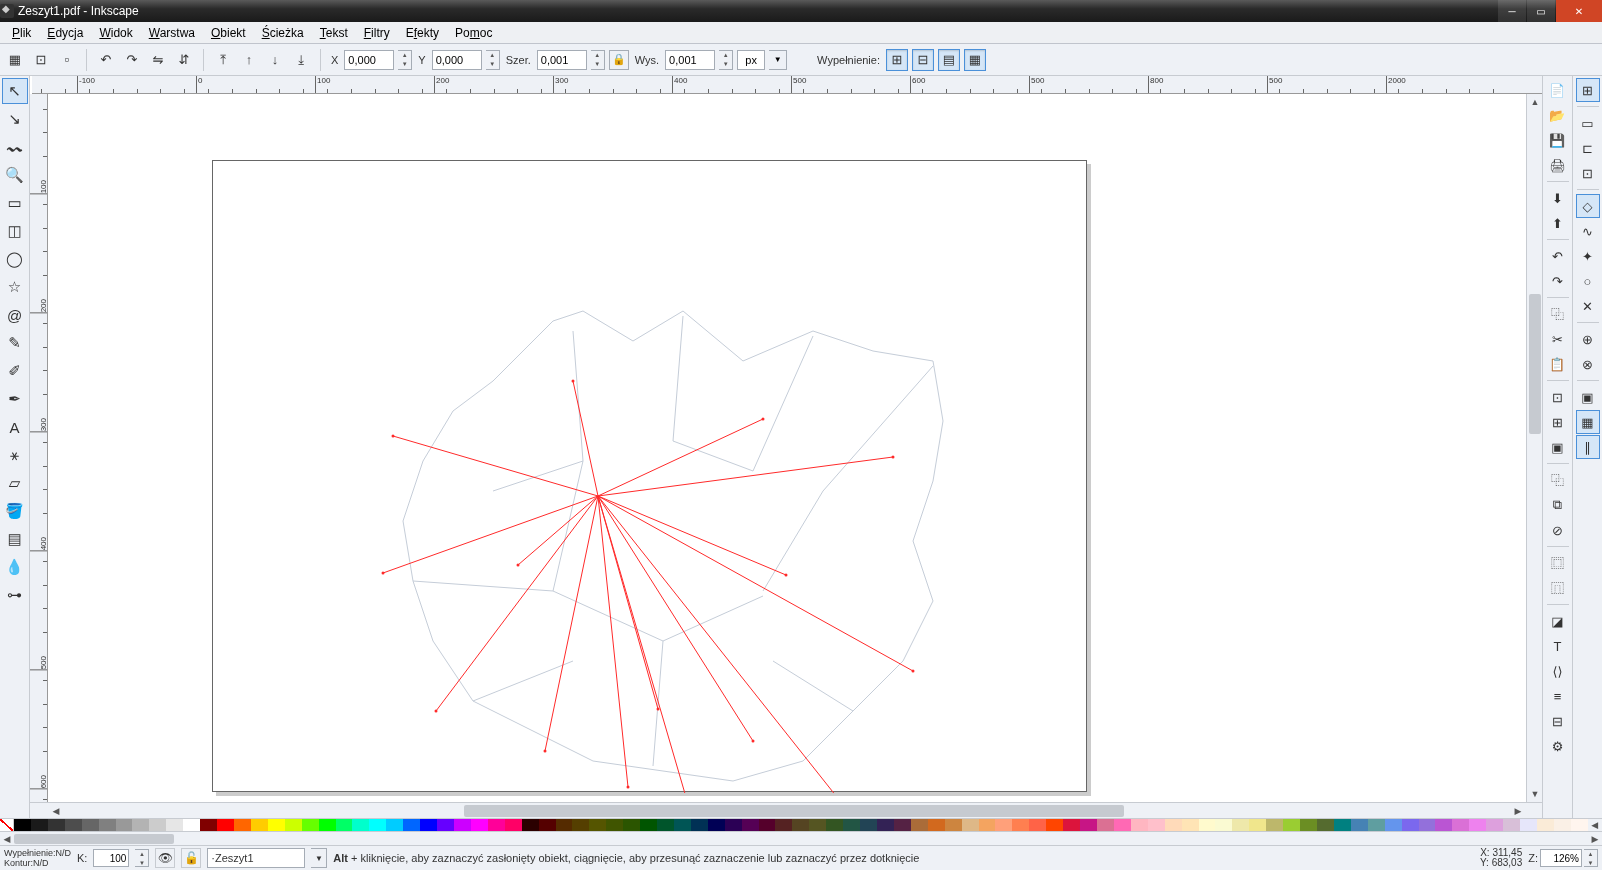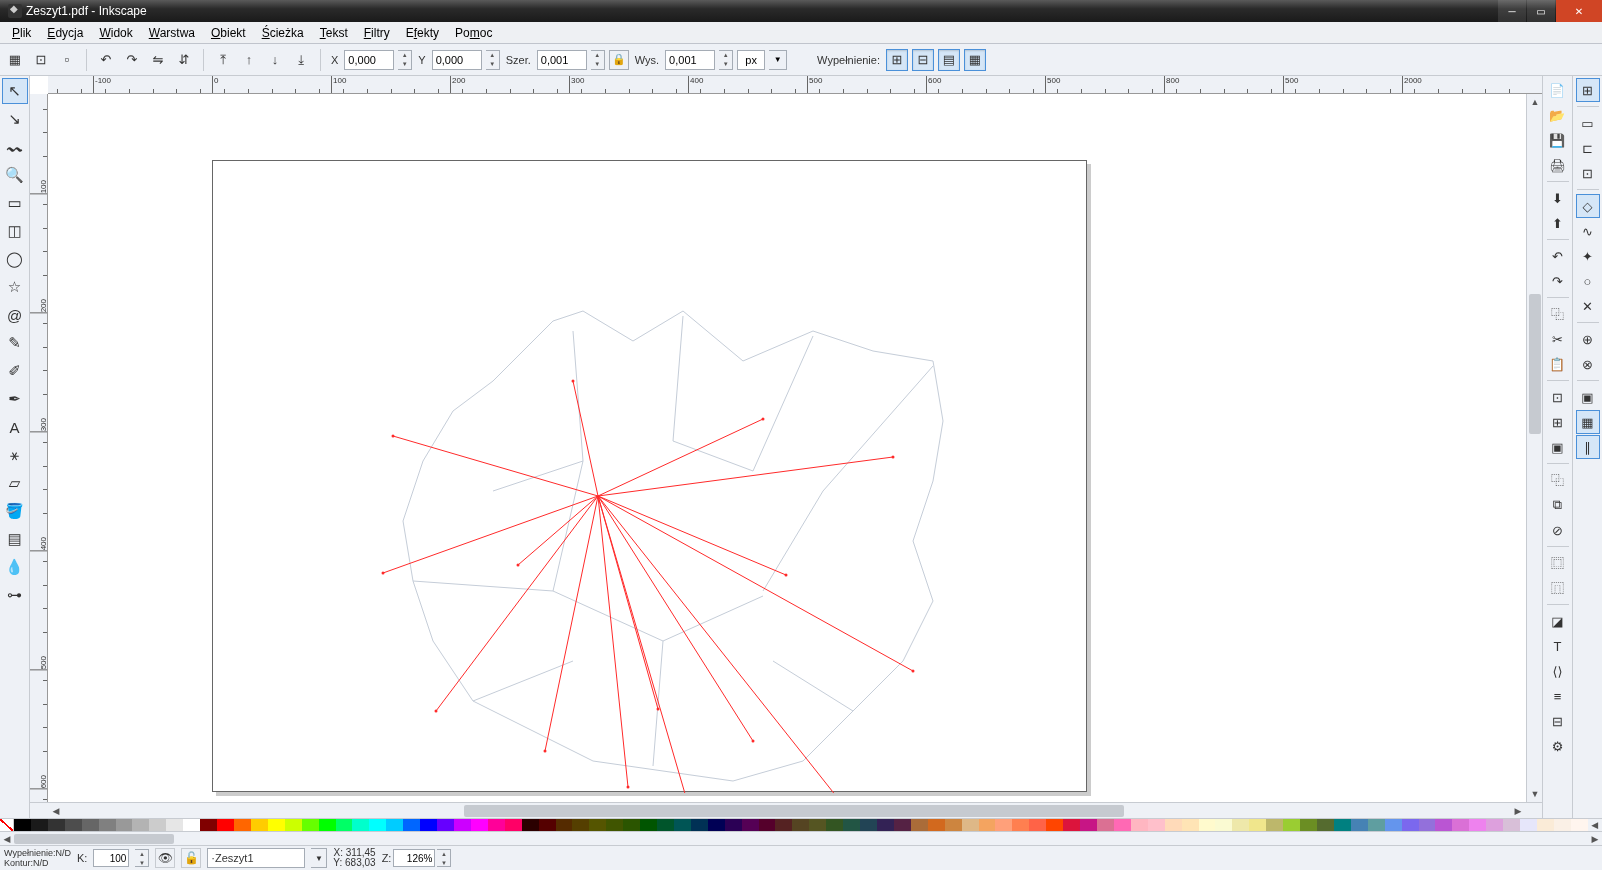--- a/index.html
+++ b/index.html
@@ -1,17 +1,17 @@
 <!DOCTYPE html>
 <html><head>
 <meta charset="utf-8">
 <style>
 * { margin: 0; padding: 0; box-sizing: border-box; font-family: "Segoe UI", Tahoma, sans-serif; }
 html, body { width: 1602px; height: 870px; overflow: hidden; background: #eaecf0; }
-.titlebar { height: 22px; background: linear-gradient(to bottom, #5a5a5a, #2a2a2a 40%, #1a1a1a); color: #fff; display: flex; align-items: center; font-size: 12px; padding-left: 8px; }
+.titlebar { height: 22px; background: linear-gradient(to bottom, #5a5a5a, #2a2a2a 40%, #1a1a1a); color: #fff; display: flex; align-items: center; font-size: 12px; padding-left: 0; }
 .titlebar .logo { width: 14px; height: 14px; margin-right: 4px; background: #333; border-radius: 2px; position: relative; }
 .titlebar .logo::before { content: "◆"; position: absolute; color: #ccc; font-size: 10px; left: 2px; top: -1px; }
 .titlebar .spacer { flex: 1; }
 .win-btns { display: flex; height: 100%; }
 .win-btn { width: 28px; height: 100%; display: flex; align-items: center; justify-content: center; color: #fff; font-size: 10px; background: rgba(255,255,255,0.1); margin-left: 1px; }
 .win-btn.close { width: 46px; background: #d04525; }
 
 .menubar { height: 22px; background: #eef0f3; display: flex; align-items: center; font-size: 12px; padding: 0 4px; border-bottom: 1px solid #c0c4cc; }
 .menubar .mi { padding: 2px 8px; cursor: default; }
 .menubar .mi u { text-decoration: underline; }
@@ -27,21 +27,21 @@
 .tb-lock { width: 20px; height: 20px; border: 1px solid #a5acb5; display: flex; align-items: center; justify-content: center; background: #eef1f6; font-size: 11px; }
 .tb-unit { width: 28px; height: 20px; border: 1px solid #a5acb5; background: #fff; font-size: 11px; text-align: center; line-height: 18px; }
 .tb-dd { width: 18px; height: 20px; border: 1px solid #a5acb5; border-left: none; background: #eef1f6; font-size: 8px; text-align: center; line-height: 18px; }
 
 .workarea { display: flex; height: calc(100% - 22px - 22px - 32px - 14px - 14px - 24px); }
 .toolbox-left { width: 30px; background: #eef1f6; border-right: 1px solid #c7cbd1; display: flex; flex-direction: column; align-items: center; padding-top: 2px; gap: 2px; }
 .tool-btn { width: 26px; height: 26px; border: 1px solid transparent; display: flex; align-items: center; justify-content: center; font-size: 15px; color: #333; }
 .tool-btn.active { border: 1px solid #4a90d9; background: #d5e6f7; }
 
 .canvas-container { flex: 1; display: flex; flex-direction: column; background: #fff; position: relative; }
-.ruler-h { height: 18px; background: #eef1f6; border-bottom: 1px solid #999; position: relative; font-size: 8px; color: #333; overflow: hidden; margin-left: 18px; }
+.ruler-h { height: 18px; background: #eef1f6; border-bottom: 1px solid #999; position: relative; font-size: 8px; color: #333; overflow: hidden; margin-left: 2px; }
 .ruler-h .tick { position: absolute; border-left: 1px solid #666; height: 18px; padding-left: 1px; top: 0; }
 .ruler-h .tick.minor { height: 5px; top: 13px; }
 .canvas-row { flex: 1; display: flex; overflow: hidden; }
 .ruler-v { width: 18px; background: #eef1f6; border-right: 1px solid #999; position: relative; font-size: 8px; color: #333; overflow: hidden; }
 .ruler-v .tick { position: absolute; border-top: 1px solid #666; width: 18px; left: 0; writing-mode: vertical-lr; transform: rotate(180deg); padding-bottom: 1px; }
 .ruler-v .tick.minor { width: 5px; left: 13px; }
 .canvas-view { flex: 1; background: #fff; position: relative; overflow: hidden; }
 .page { position: absolute; left: 164px; top: 66px; width: 875px; height: 632px; background: #fff; border: 1px solid #666; box-shadow: 4px 4px 0 rgba(0,0,0,0.2); }
 .page svg { position: absolute; top: 0; left: 0; }
 .vscroll { width: 16px; background: #eef1f6; border-left: 1px solid #c7cbd1; position: relative; }
@@ -533,20 +533,21 @@
   <span class="klabel">K:</span>
   <input class="sb-input" value="100" style="">
   <div class="tb-spin" style="height:18px">
       <div>▲</div>
       <div>▼</div>
     </div>
   <div class="sb-btn">👁</div>
   <div class="sb-btn">🔓</div>
   <div class="layer">·<span>Zeszyt1</span></div>
   <div class="layer-dd">▼</div>
+  <div class="hint"><b>Alt</b><span> + kliknięcie, aby zaznaczyć zasłonięty obiekt, ciągnięcie, aby przesunąć zaznaczenie lub zaznaczyć przez dotknięcie</span></div>
   <div class="coords">
     <div><span>X:</span> <span>311,45</span></div>
     <div><span>Y:</span> <span>683,03</span></div>
   </div>
   <div class="zoom">
     <span class="zlabel">Z:</span>
     <input value="126%" style="">
     <div class="tb-spin" style="height:18px">
         <div>▲</div>
         <div>▼</div>

